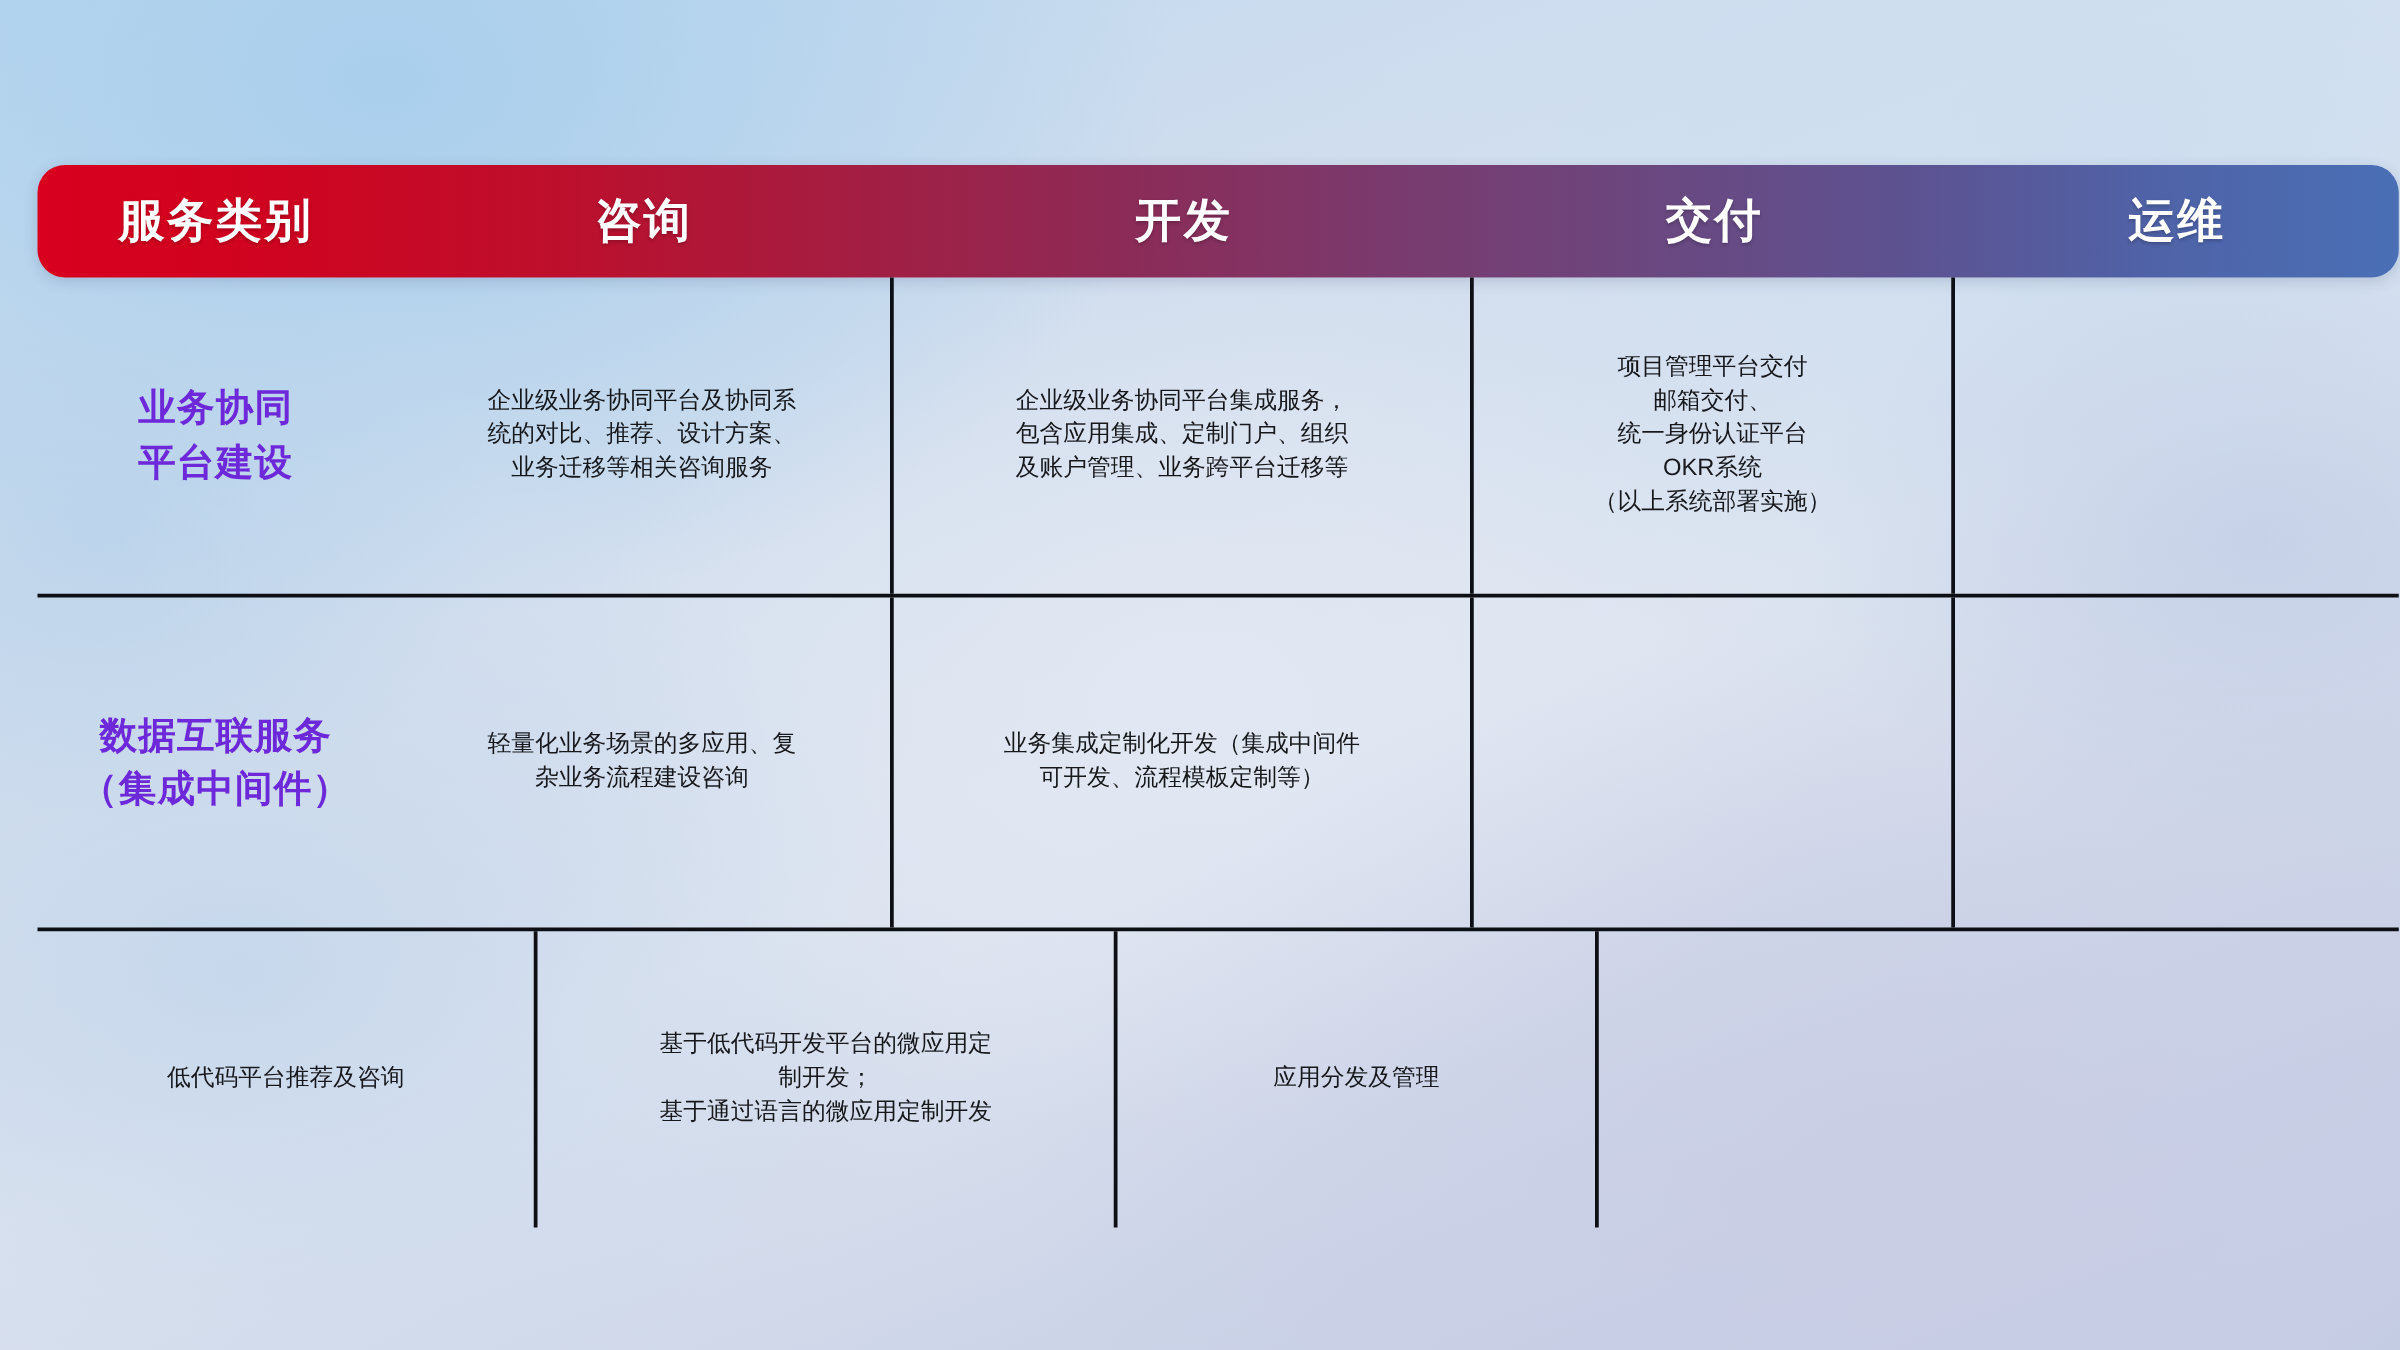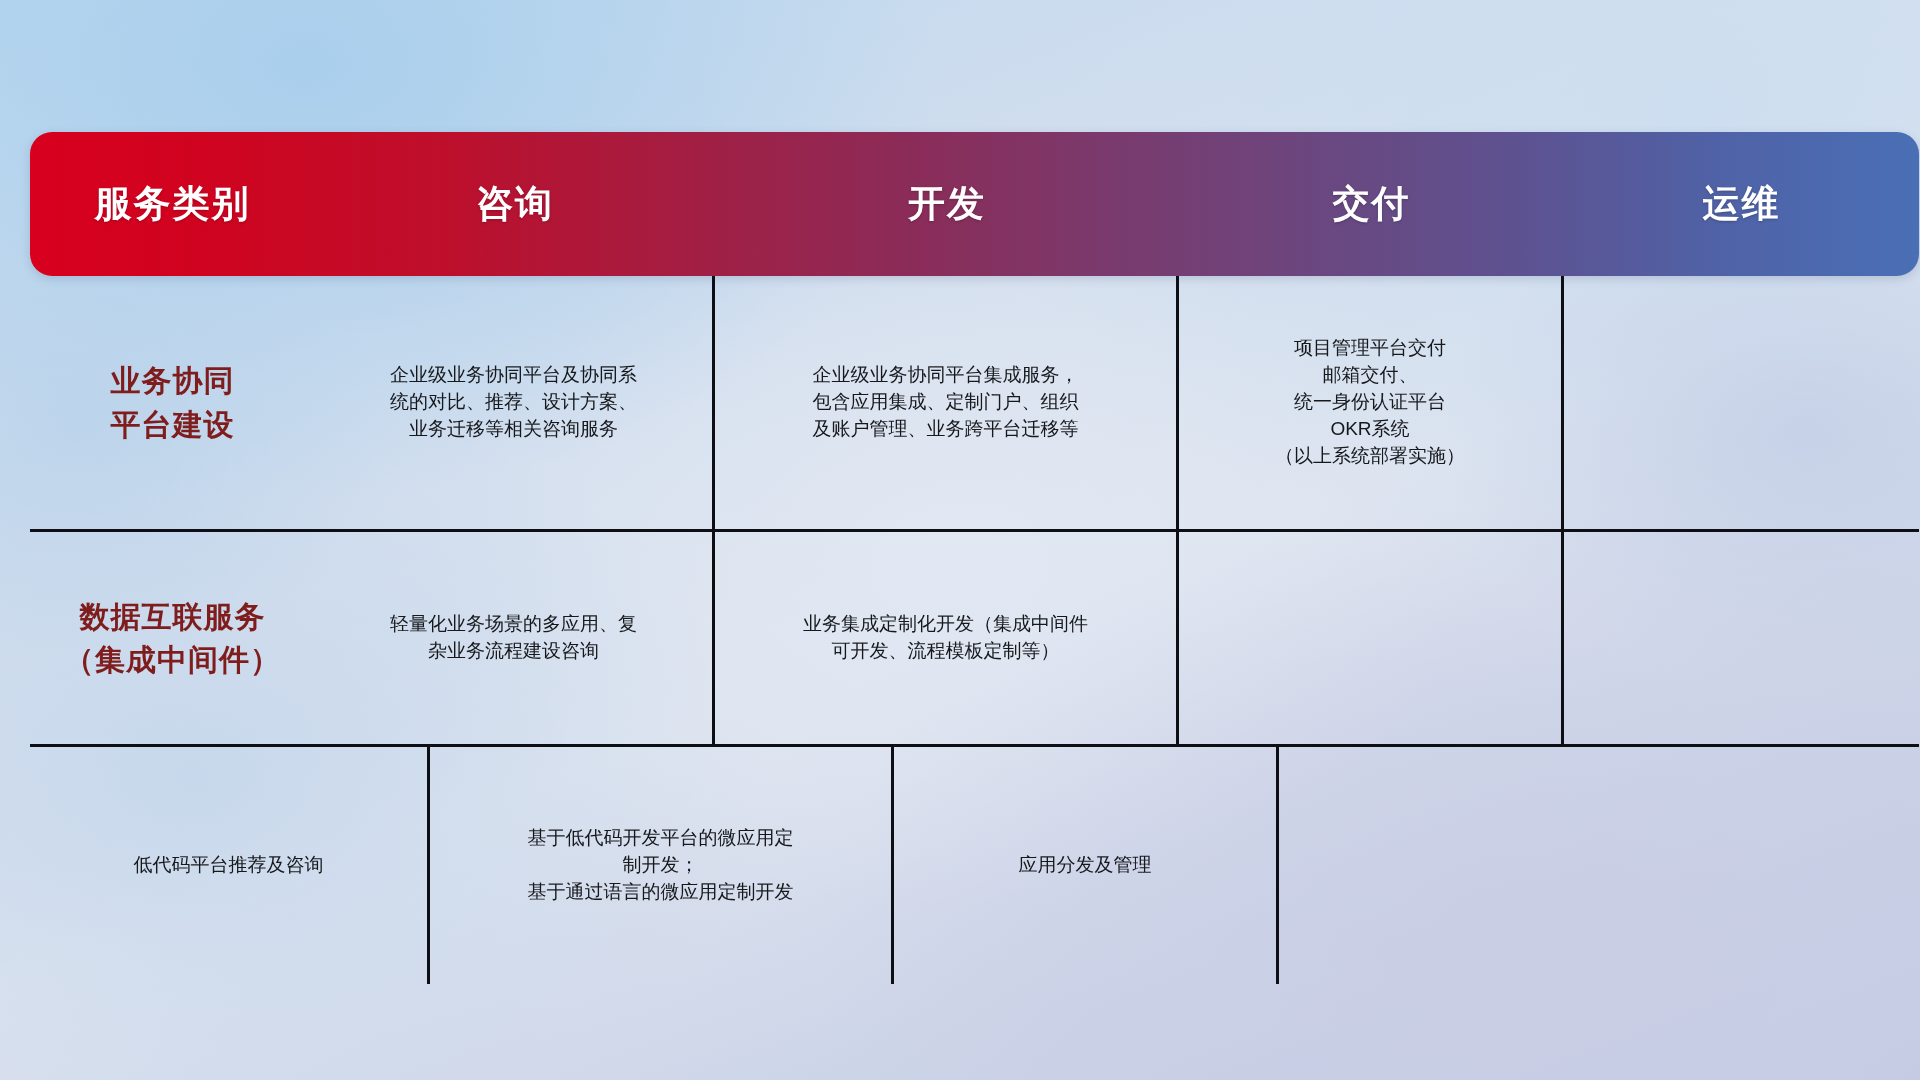--- a/index.html
+++ b/index.html
@@ -46,21 +46,21 @@
     left: 30px;
     top: 132px;
     width: 1889px;
     height: 836px;
   }
 
   
   .header-row {
     position: relative;
     display: flex;
-    height: 144px;
+    height: 90px;
     border-radius: 22px;
     overflow: hidden;
     background: linear-gradient(90deg,
         #d8001e 0%,
         #cf0420 10%,
         #bd0f2c 22%,
         #a51d41 34%,
         #8c2b57 46%,
         #7a3a6d 57%,
         #6b477f 68%,
@@ -100,21 +100,21 @@
     text-align: center;
     padding: 12px 14px;
     font-size: 19px;
     line-height: 1.42;
     color: #16181c;
     border-right: 3px solid #0d0f14;
     white-space: pre-line;
   }
   .cell.cat {
     border-right: none;
-    color: #7f1d1d;
+    color: #6d28d9;
     font-weight: bold;
     font-size: 30px;
     line-height: 1.45;
     letter-spacing: 1px;
   }
   .cell.last { border-right: none; }
 
   
   .c0 { width: 285px; flex: 0 0 285px; }
   .c1 { width: 400px; flex: 0 0 400px; }
@@ -122,21 +122,21 @@
   .c3 { width: 385px; flex: 0 0 385px; }
   .c4 { width: 355px; flex: 0 0 355px; }
 
   .h0 { width: 285px; flex: 0 0 285px; }
   .h1 { width: 400px; flex: 0 0 400px; }
   .h2 { width: 464px; flex: 0 0 464px; }
   .h3 { width: 385px; flex: 0 0 385px; }
   .h4 { width: 355px; flex: 0 0 355px; }
 
   .r0 { height: 256px; }
-  .r1 { height: 215px; }
+  .r1 { height: 267px; }
   .r2 { height: 237px; }
 </style>
 </head>
 <body>
 
 <div id="canvas"></div>
 
 <div id="table-wrap">
 
   <div class="header-row">

